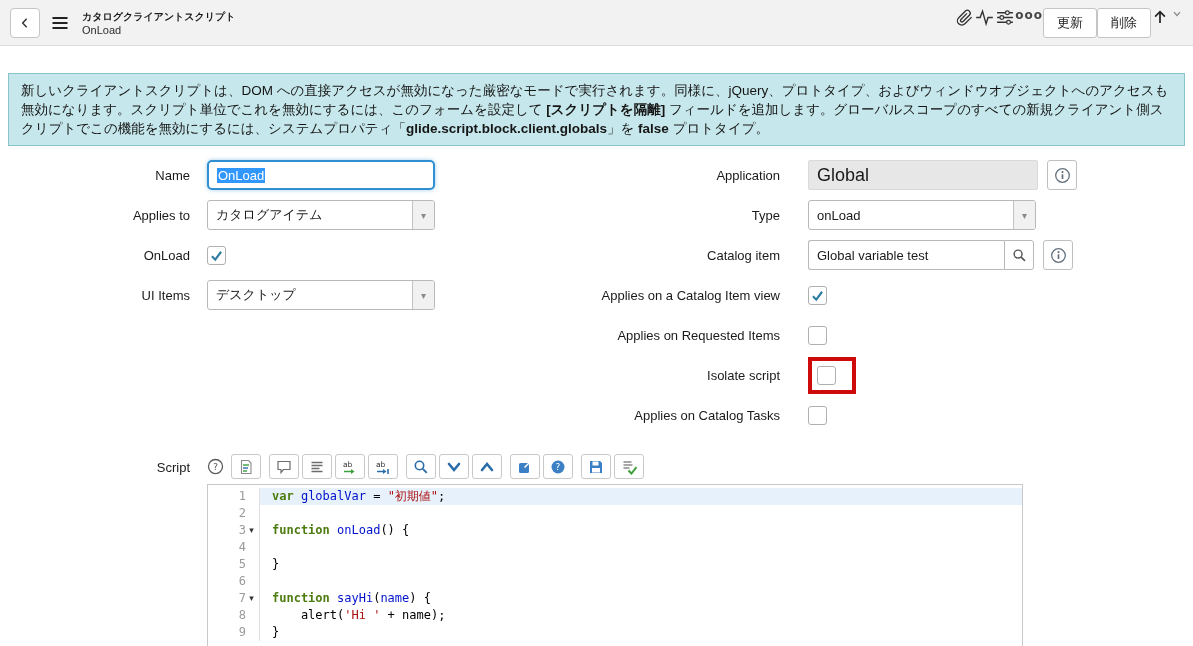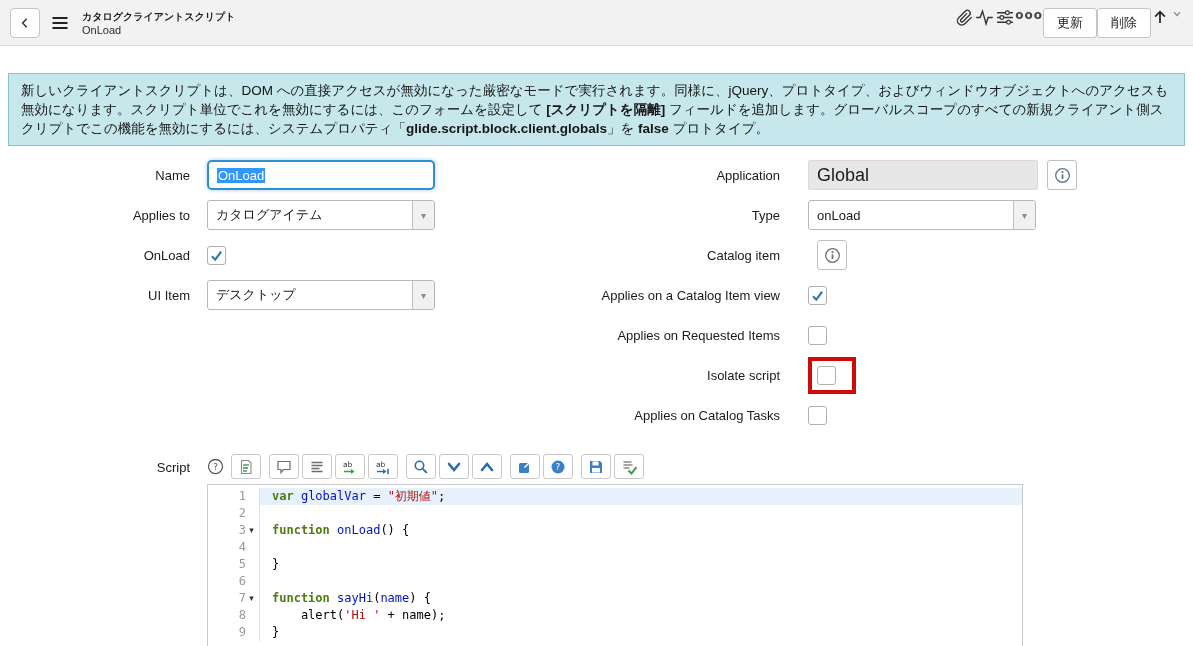--- a/index.html
+++ b/index.html
@@ -169,21 +169,21 @@
     </div>
     <div class="frow">
       <span class="flabel">OnLoad</span>
       <span class="cb checked">
         <svg width="15" height="15" viewBox="0 0 18 18">
           <polyline points="3.5 10 7.5 14 14.5 4.5" fill="none" stroke="#2e7da0" stroke-width="2.6"></polyline>
         </svg>
       </span>
     </div>
     <div class="frow">
-      <span class="flabel">UI Item</span>
+      <span class="flabel">UI Items</span>
       <div class="ctl-select">
         <span>デスクトップ</span>
         <span class="sel-arrow">▾</span>
       </div>
     </div>
   </div>
 
   <div class="col-right">
     <div class="frow">
       <span class="flabel">Application</span>
@@ -200,20 +200,31 @@
     </div>
     <div class="frow">
       <span class="flabel">Type</span>
       <div class="ctl-select">
         <span>onLoad</span>
         <span class="sel-arrow">▾</span>
       </div>
     </div>
     <div class="frow">
       <span class="flabel">Catalog item</span>
+      <div class="ref-group">
+        <div class="ref-input">
+          <span>Global variable test</span>
+        </div>
+        <span class="ref-btn">
+          <svg width="15" height="15" viewBox="0 0 16 16">
+            <circle cx="6.5" cy="6.5" r="4.2" fill="none" stroke="#555" stroke-width="1.5"></circle>
+            <path d="M9.8 9.8 L13.8 13.8" stroke="#555" stroke-width="1.7"></path>
+          </svg>
+        </span>
+      </div>
       <span class="info-btn">
         <svg width="17" height="17" viewBox="0 0 16 16">
           <circle cx="8" cy="8" r="6.4" fill="none" stroke="#63707c" stroke-width="1.2"></circle>
           <rect x="7.2" y="6.9" width="1.6" height="4.4" fill="#63707c"></rect>
           <circle cx="8" cy="4.8" r="1" fill="#63707c"></circle>
         </svg>
       </span>
     </div>
     <div class="frow">
       <span class="flabel">Applies on a Catalog Item view</span>

